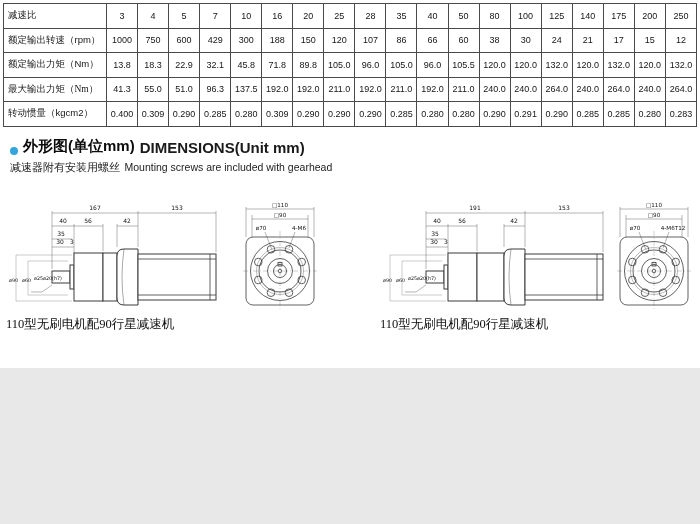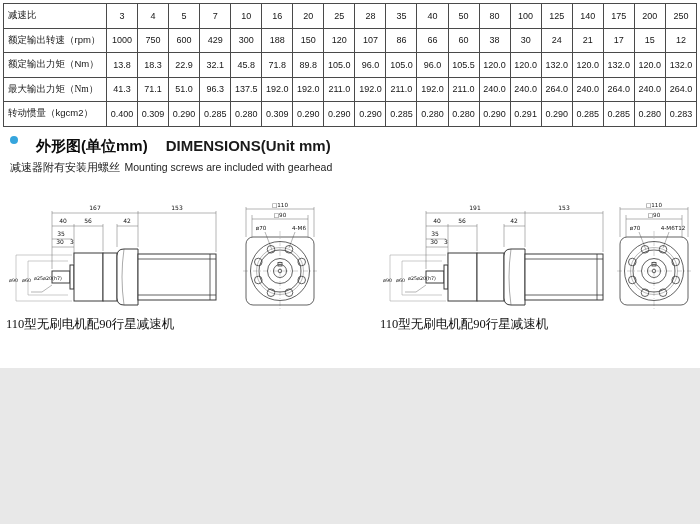--- a/index.html
+++ b/index.html
@@ -4,21 +4,21 @@
 <style>
   html,body{margin:0;padding:0;background:#e8e8e8;}
   .page{position:relative;width:700px;height:368px;background:#ffffff;overflow:hidden;
         font-family:"Liberation Sans",sans-serif;color:#111;}
   
   table.spec{border-collapse:collapse;margin:3px 3px 0 3px;width:694px;table-layout:fixed;}
   table.spec td{border:1px solid #4a4a4a;text-align:center;font-size:9px;height:23.5px;
                 padding:0 1px;color:#151515;overflow:hidden;white-space:nowrap;}
   table.spec td.rowlabel{text-align:left;padding-left:4px;font-size:9.5px;}
   
-  .sec{margin:10px 0 0 10px;display:flex;align-items:flex-start;gap:18px;}
+  .sec{margin:10px 0 0 10px;display:flex;align-items:flex-end;gap:5px;}
   .bullet{display:inline-block;width:8px;height:8px;border-radius:50%;background:#35a5dd;
           position:relative;top:-1px;flex:0 0 auto;}
   .t-cn{font-size:15px;font-weight:bold;color:#0c0c0c;letter-spacing:0;}
   .t-en{font-size:15px;font-weight:bold;color:#1a1a1a;}
   .sub{margin:1px 0 0 10px;}
   .s-cn{font-size:11px;color:#222;}
   .s-en{font-size:10.5px;color:#222;margin-top:8px;}
   
   .row1{display:flex;justify-content:space-between;margin:24px 4px 0 6px;}
   .row2{margin:40px 0 0 6px;}
@@ -110,21 +110,21 @@
           <td>120.0</td>
           <td>132.0</td>
           <td>120.0</td>
           <td>132.0</td>
           <td>120.0</td>
           <td>132.0</td>
         </tr>
         <tr>
           <td class="rowlabel" style="width: 97px; font-family: Liberation Serif, serif;">最大输出力矩（Nm）</td>
           <td>41.3</td>
-          <td>71.1</td>
+          <td>55.0</td>
           <td>51.0</td>
           <td>96.3</td>
           <td>137.5</td>
           <td>192.0</td>
           <td>192.0</td>
           <td>211.0</td>
           <td>192.0</td>
           <td>211.0</td>
           <td>192.0</td>
           <td>211.0</td>

